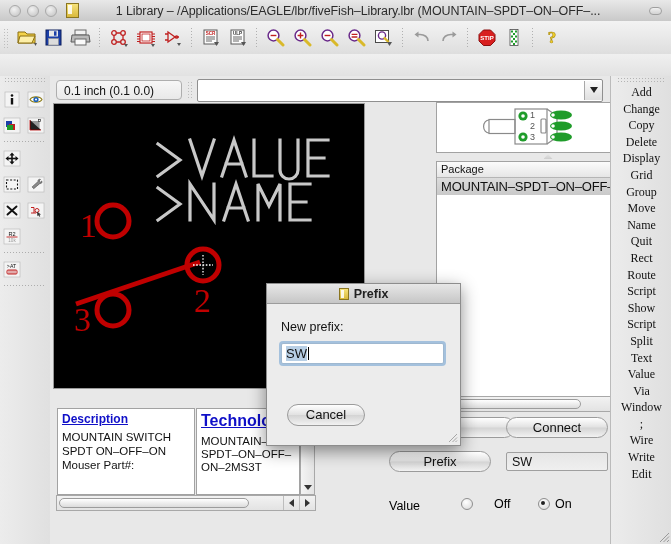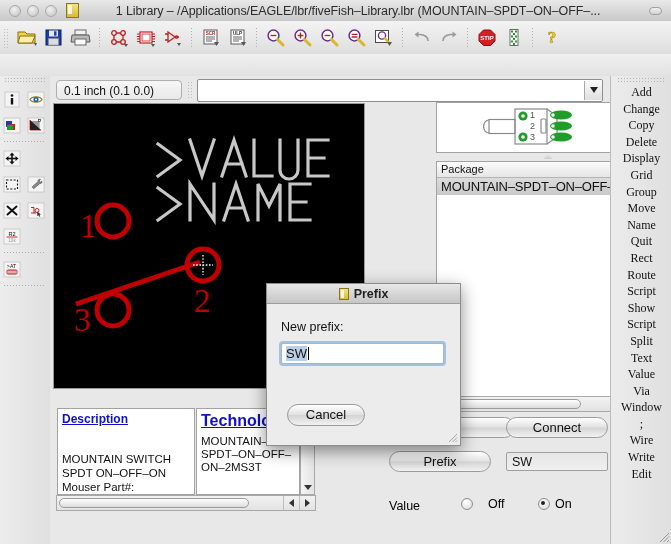--- a/index.html
+++ b/index.html
@@ -132,21 +132,21 @@
     background:linear-gradient(#ffffff,#dcdcdc);border:1px solid #9c9c9c;box-sizing:border-box;}
   .hs-btn{width:15px;height:14px;display:flex;align-items:center;justify-content:center;
     border-left:1px solid #bdbdbd;}
   .arrow-l{width:0;height:0;border-top:4px solid transparent;border-bottom:4px solid transparent;border-right:5px solid #333;}
   .arrow-r{width:0;height:0;border-top:4px solid transparent;border-bottom:4px solid transparent;border-left:5px solid #333;}
 
   
   .desc-pane{position:absolute;left:57px;top:408px;width:138px;height:87px;
     background:#fff;border:1px solid #a2a2a2;overflow:hidden;padding:3px 4px;box-sizing:border-box;}
   .desc-link{color:#1010c8;font-size:12px;font-weight:bold;text-decoration:underline;}
-  .desc-body{margin-top:26px;font-size:11.5px;line-height:14px;color:#111;}
+  .desc-body{margin-top:4px;font-size:11.5px;line-height:14px;color:#111;}
   .tech-pane{position:absolute;left:196px;top:408px;width:104px;height:87px;
     background:#fff;border:1px solid #a2a2a2;overflow:hidden;padding:3px 4px;box-sizing:border-box;}
   .tech-link{color:#1010c8;font-size:16px;font-weight:bold;text-decoration:underline;}
   .tech-body{margin-top:5px;font-size:11.5px;line-height:13px;color:#111;}
   .tech-vsb{position:absolute;left:300px;top:408px;width:15px;height:87px;
     background:linear-gradient(to right,#f4f4f4,#e4e4e4);border:1px solid #a8a8a8;box-sizing:border-box;}
   .vs-btn{position:absolute;left:0;bottom:0;width:13px;height:14px;display:flex;align-items:center;justify-content:center;}
   .arrow-d{width:0;height:0;border-left:4px solid transparent;border-right:4px solid transparent;border-top:5px solid #333;}
 
   
@@ -631,21 +631,21 @@
         </div>
     </div>
 
     <div class="aqua-btn" style="position:absolute;left:389px;top:341px;width:76px;"></div>
     <div class="aqua-btn" style="position:absolute;left:456px;top:341px;width:102px;">Connect</div>
 
     <div class="aqua-btn" style="position:absolute;left:339px;top:375px;width:102px;">Prefix</div>
     <div class="ro-field" style="position:absolute;left:456px;top:376px;width:102px;">SW</div>
 
     <div style="position:absolute;left:339px;top:423px;font-size:12.5px;">Value</div>
-    <div style="position:absolute;left:411px;top:421px;display:flex;align-items:center;gap:15px;">
+    <div style="position:absolute;left:411px;top:421px;display:flex;align-items:center;gap:21px;">
       <span class="radio"></span>
       <span style="font-size:12.5px;">Off</span>
     </div>
     <div style="position:absolute;left:488px;top:421px;display:flex;align-items:center;gap:5px;">
       <span class="radio on"></span>
       <span style="font-size:12.5px;">On</span>
     </div>
 
   </div>
 

